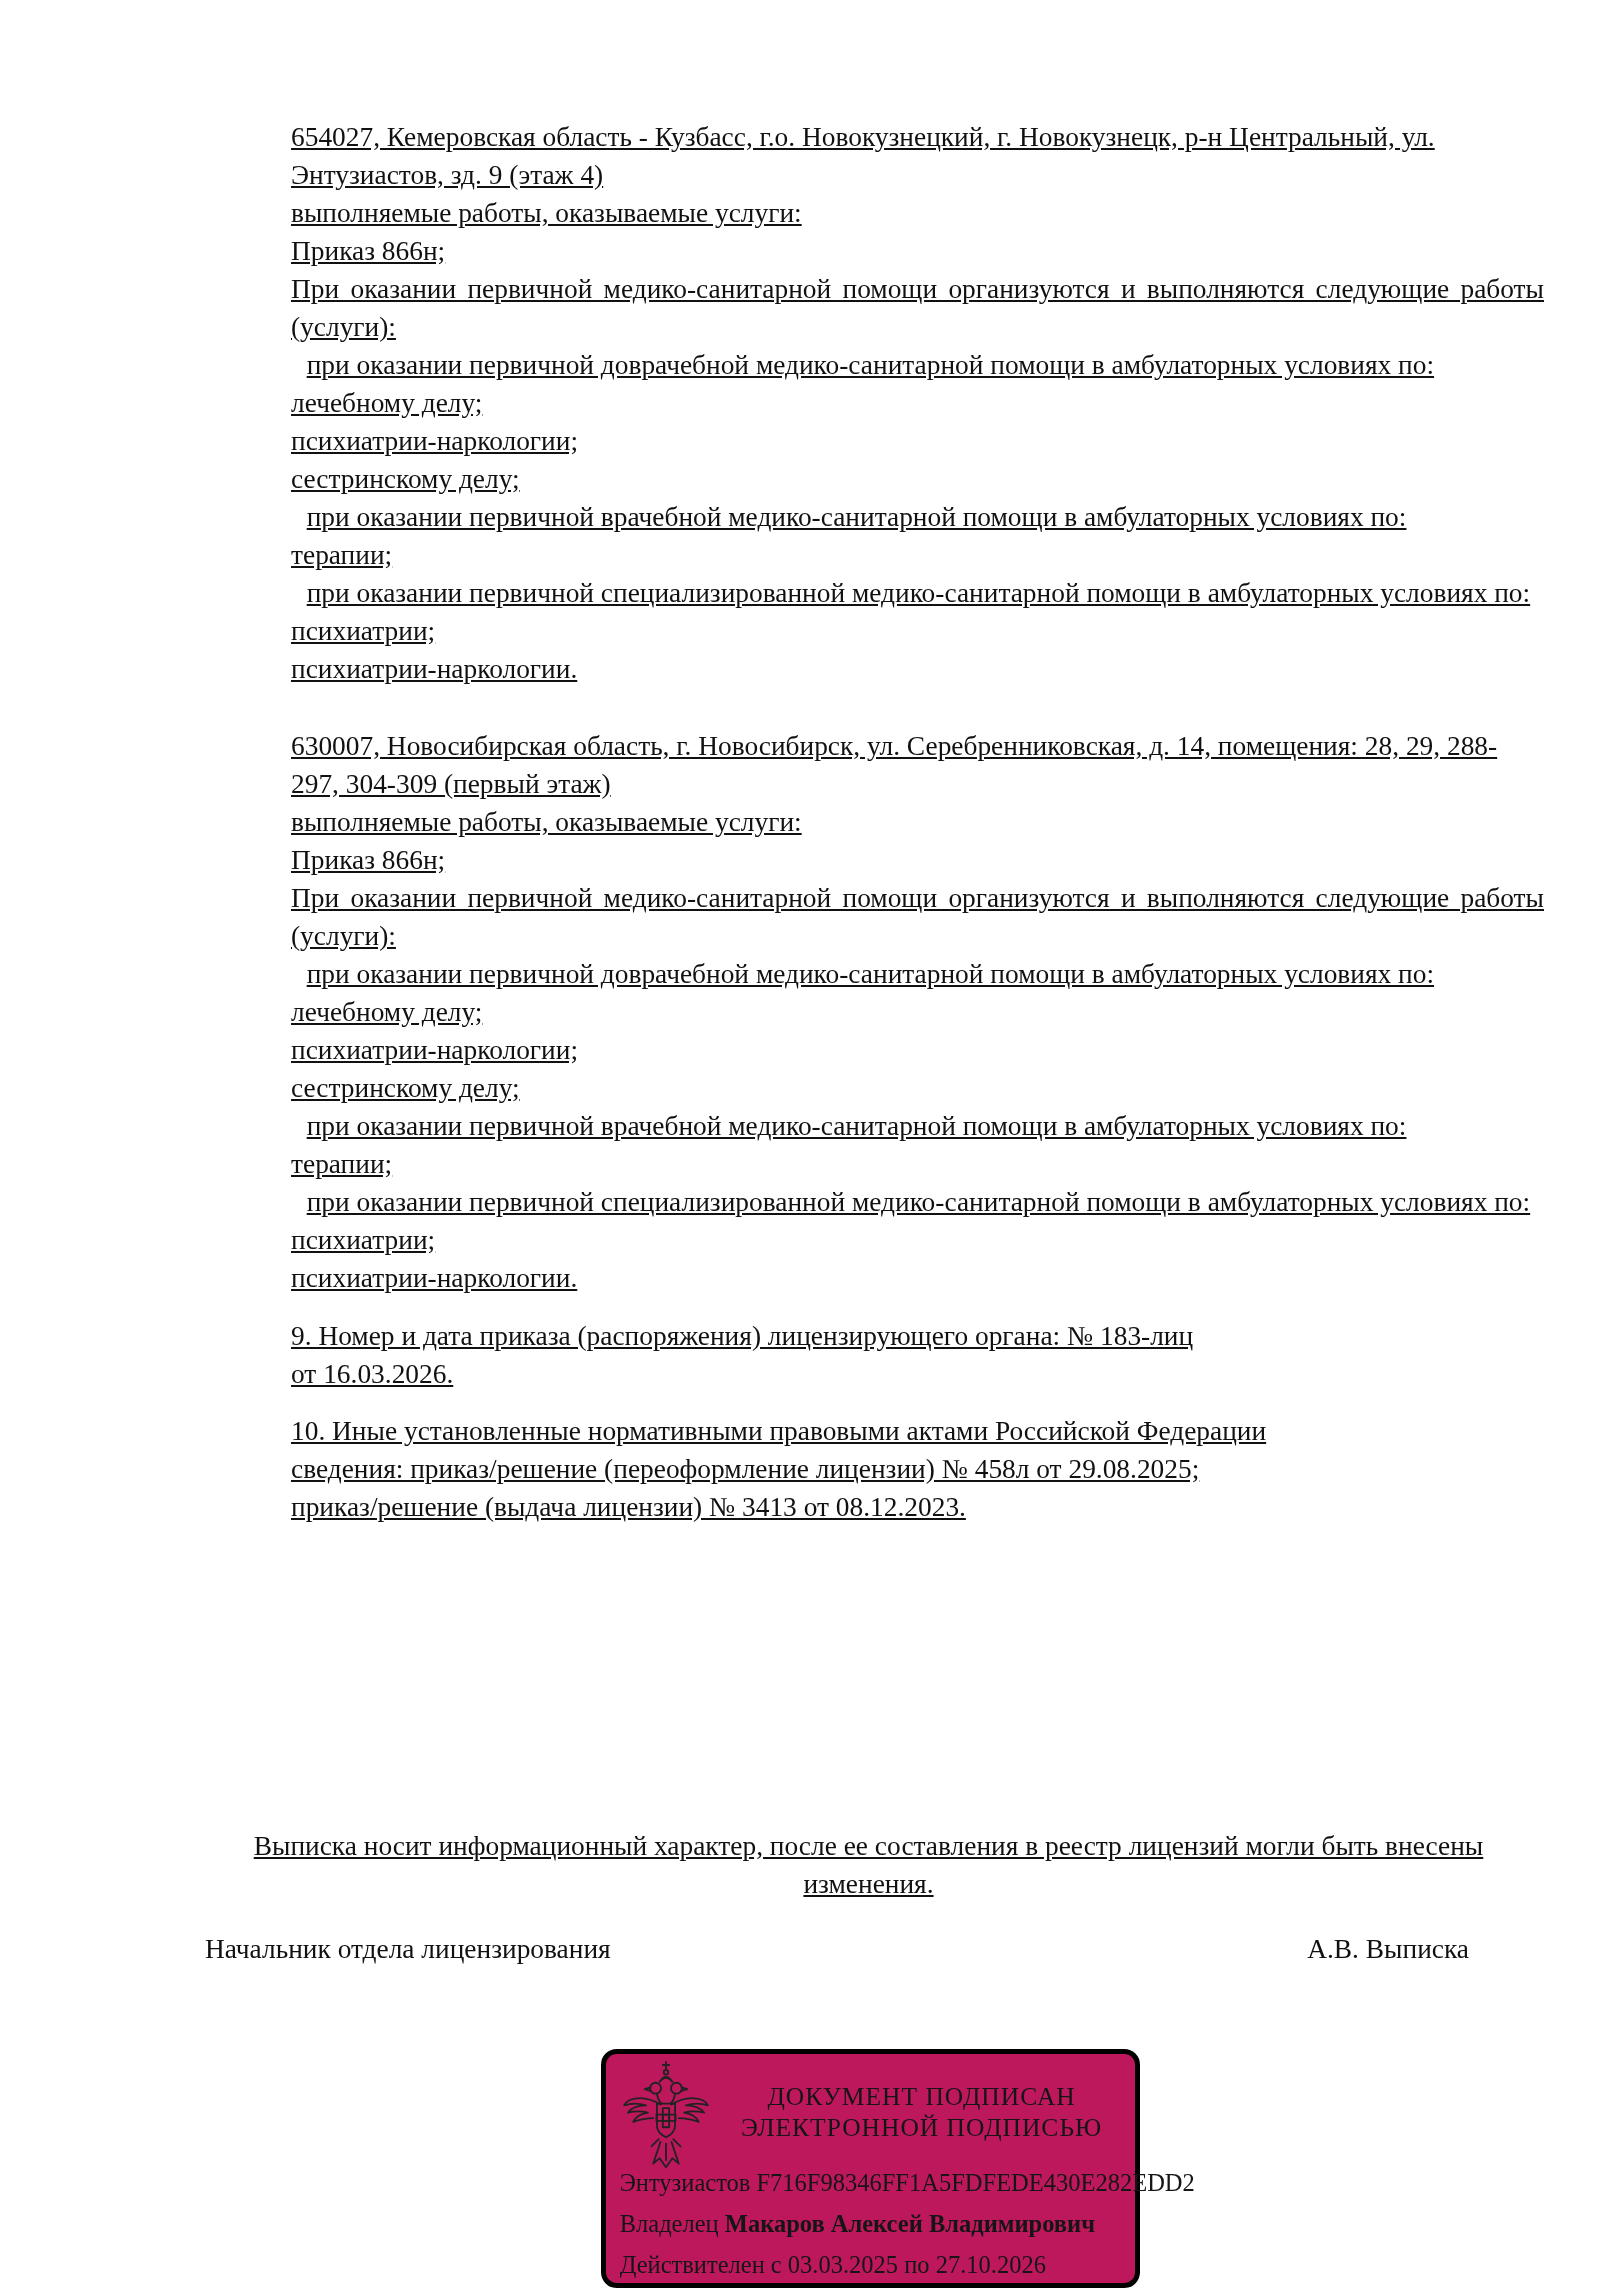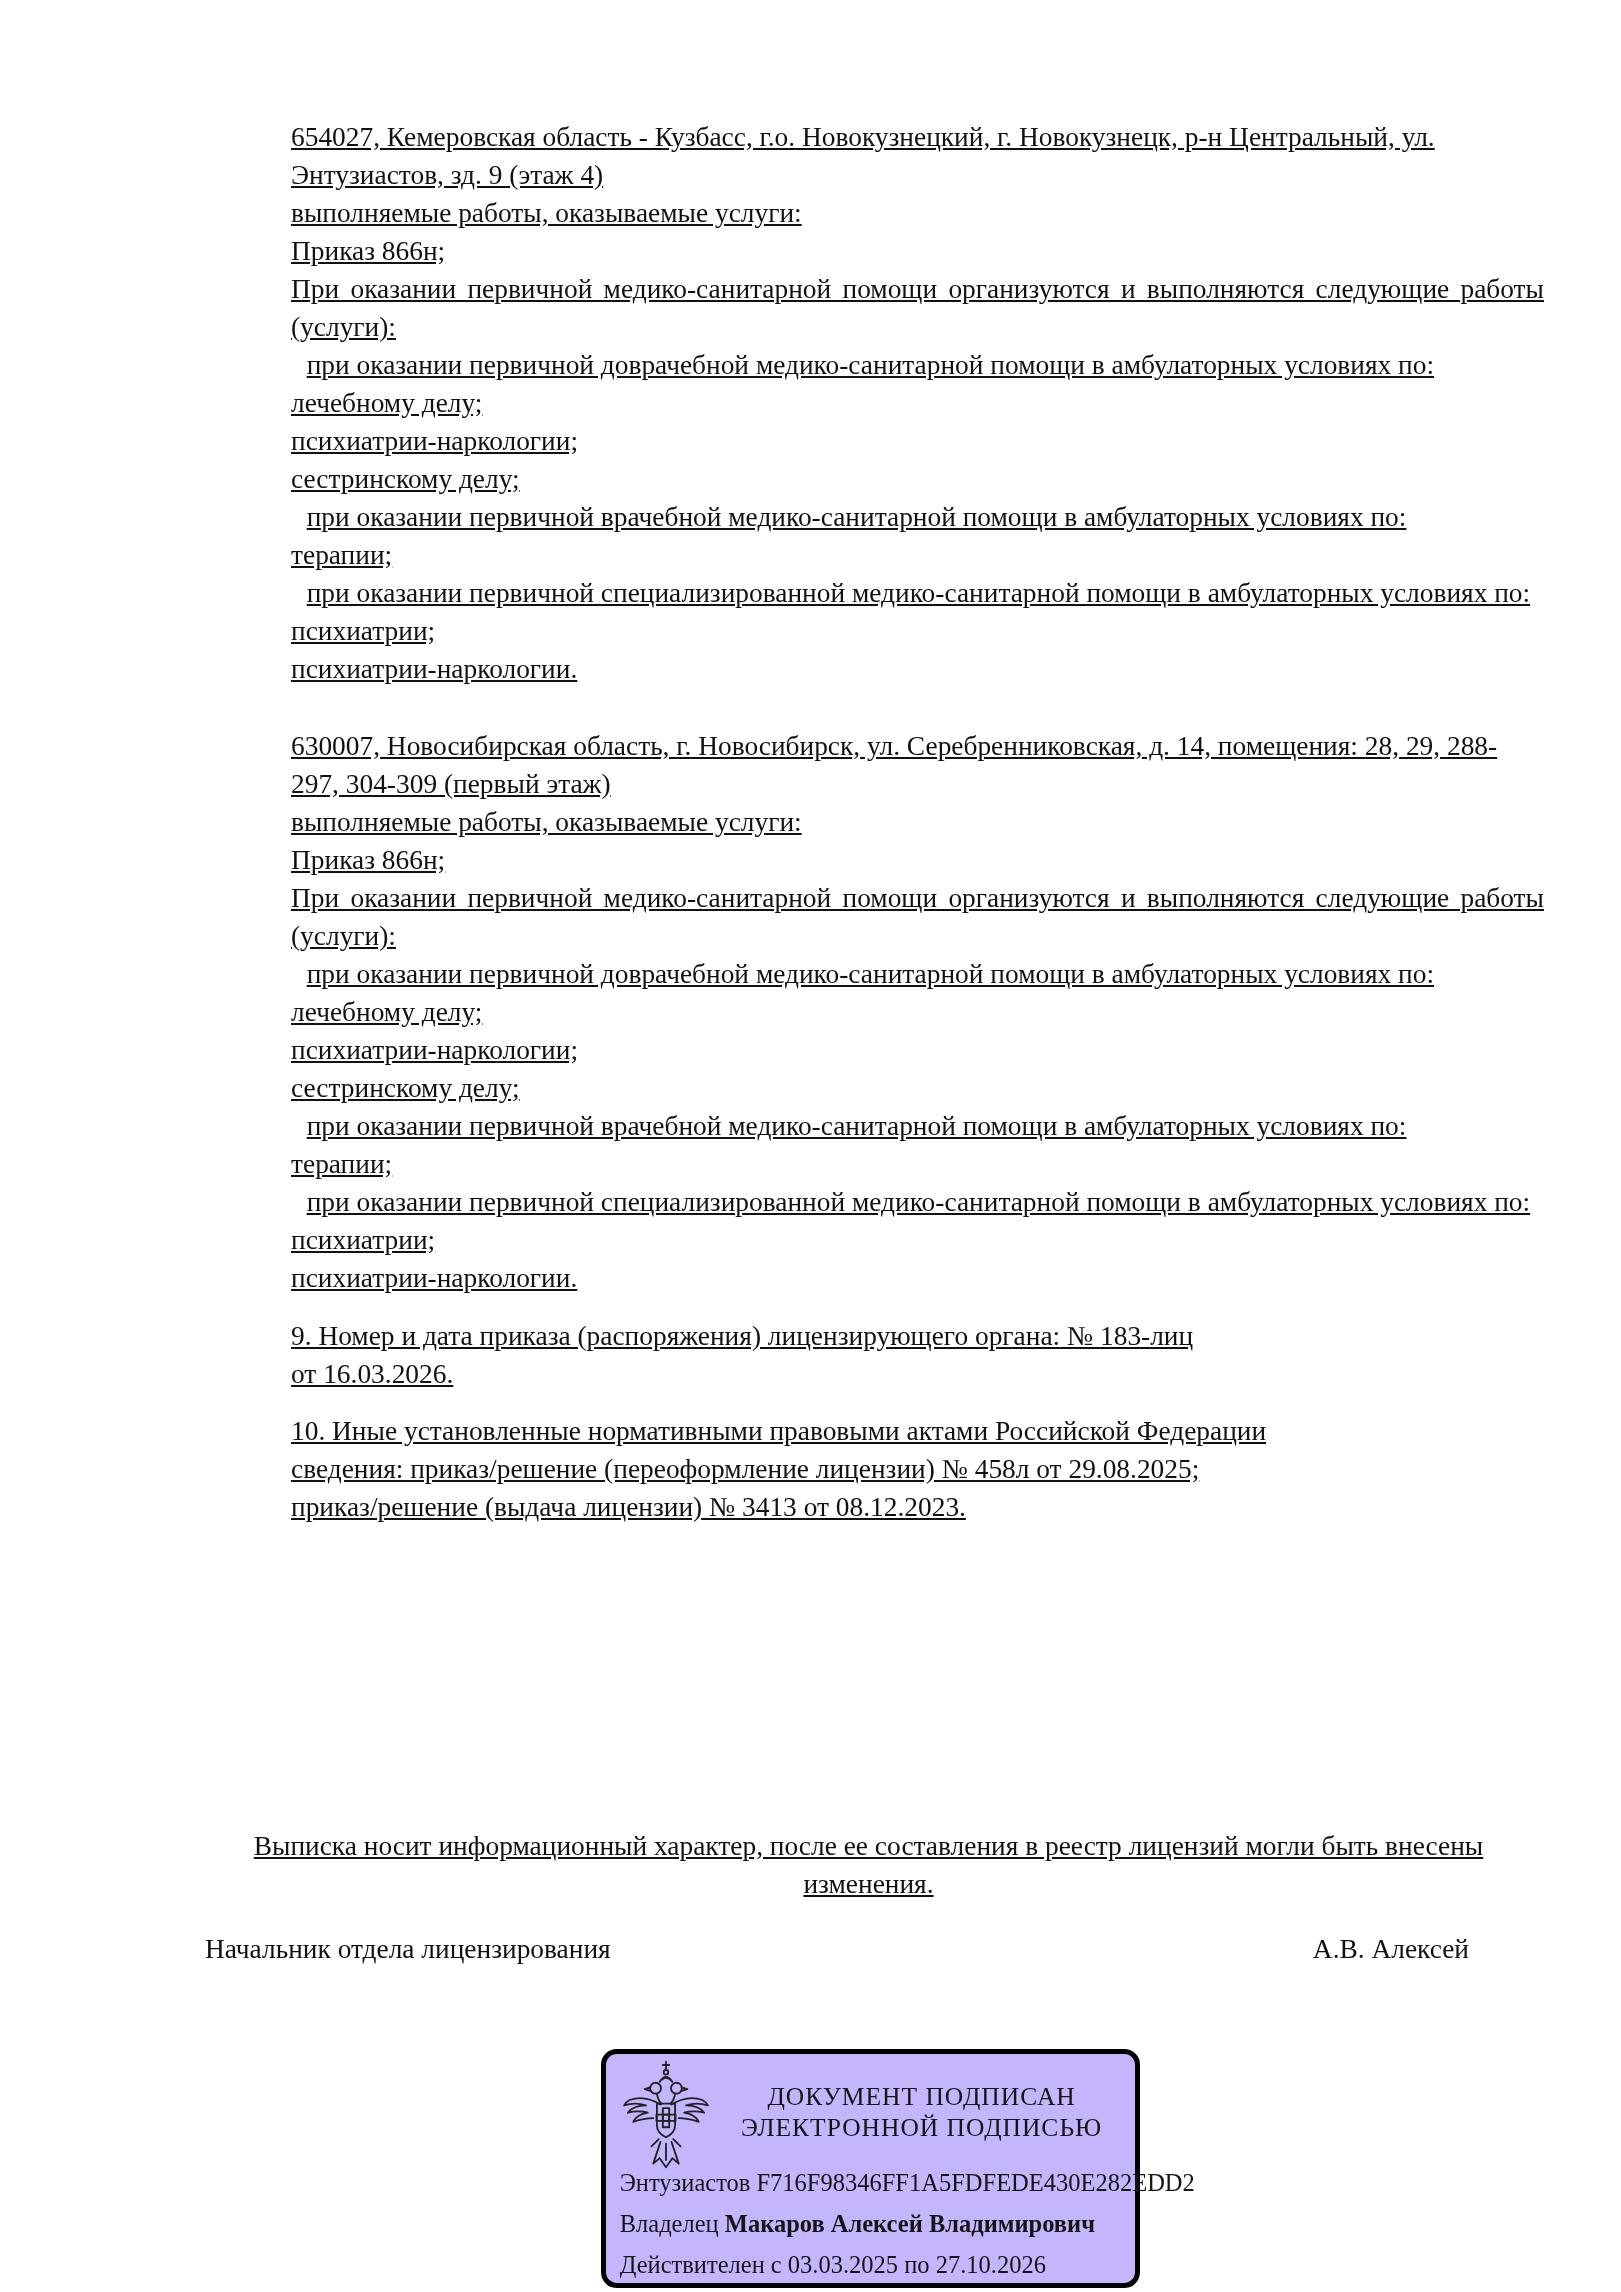--- a/index.html
+++ b/index.html
@@ -25,21 +25,21 @@
   .cont{margin-left:45px;}
   .disclaimer{position:absolute;left:193px;top:1827px;width:1351px;text-align:center;}
   .sig-row{
     position:absolute;left:193px;top:1930px;width:1351px;
     padding-right:87px;box-sizing:border-box;
     display:flex;justify-content:space-between;align-items:baseline;margin-left:12px;
   }
   .stamp{
     position:absolute;left:601px;top:2049px;width:539px;height:239px;
     border:5.9px solid #000;border-radius:15.7px;box-sizing:border-box;
-    background:#c4b5fd;
+    background:#be185d;
   }
   .emblem{position:absolute;left:13.7px;top:5.9px;width:92px;height:120px;display:block;}
   .emblem svg{display:block;width:100%;height:100%;}
   .stamp-title{
     position:absolute;left:110px;right:7.8px;top:27.4px;
     text-align:center;font-size:25.5px;line-height:31px;letter-spacing:1px;
     color:#151515;
   }
   .stamp-info{position:absolute;left:13.7px;right:7.8px;top:108px;font-size:24.5px;line-height:41px;color:#151515;}
   .stamp-info b{font-weight:bold;}
@@ -100,21 +100,21 @@
       <p class="cont">сведения: приказ/решение (переоформление лицензии) № 458л от 29.08.2025;</p>
       <p class="cont">приказ/решение (выдача лицензии) № 3413 от 08.12.2023.</p>
     </div>
 
   </div>
 
   <p class="disclaimer">Выписка носит информационный характер, после ее составления в реестр лицензий могли быть внесены изменения.</p>
 
   <div class="sig-row">
     <span>Начальник отдела лицензирования</span>
-    <span>А.В. Алексей</span>
+    <span>А.В. Выписка</span>
   </div>
 
   <div class="stamp">
     <span class="emblem">
       <svg viewBox="0 0 100 132" xmlns="http://www.w3.org/2000/svg" aria-hidden="true">
         <g fill="none" stroke="#222" stroke-width="2" stroke-linecap="round" stroke-linejoin="round">
           <path d="M50 2 V10 M46.5 5.5 H53.5"></path>
           <circle cx="50" cy="13.5" r="2.5"></circle>
           <path d="M43 24 Q50 13 57 24 Q53.5 19.5 50 19.5 Q46.5 19.5 43 24 Z"></path>
           <circle cx="38.5" cy="31" r="6"></circle>

